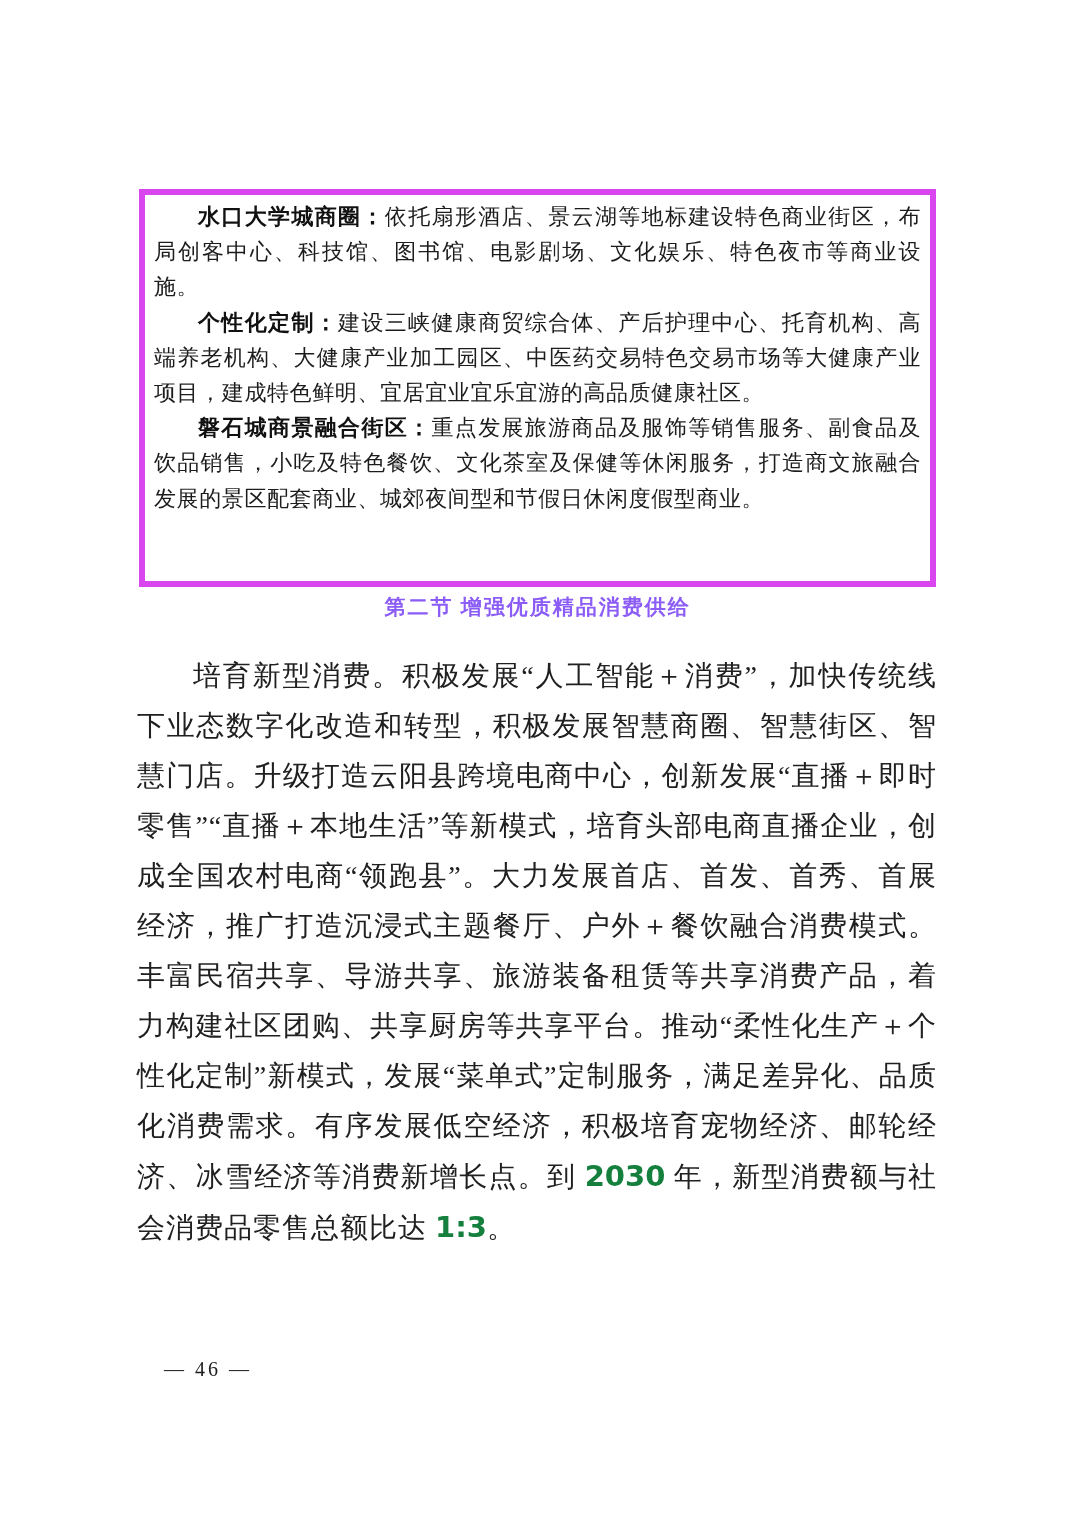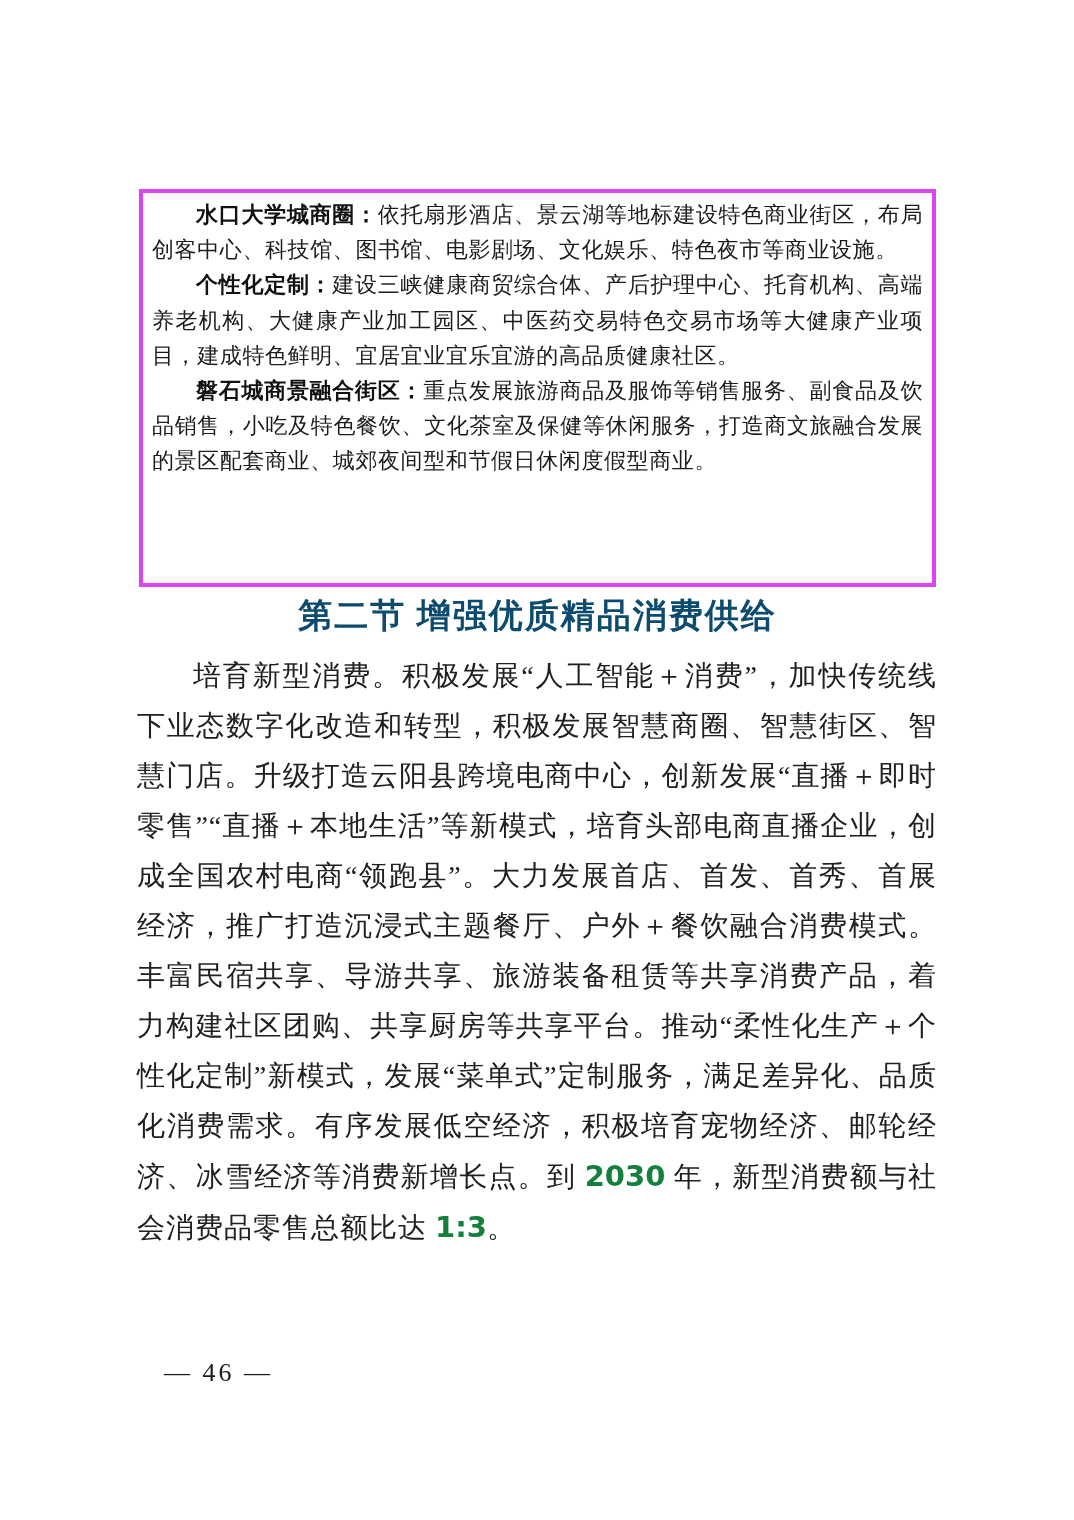--- a/index.html
+++ b/index.html
@@ -16,21 +16,21 @@
     font-family: "Liberation Serif", serif;
     color: #1c1c1c;
   }
   
   .doc-box {
     position: absolute;
     left: 139px;
     top: 189px;
     width: 797px;
     height: 398px;
-    border: 4px solid #d946ef;
+    border: 6px solid #d946ef;
     box-sizing: border-box;
     padding: 4px 9px 0 9px;
     background: #ffffff;
   }
   .doc-box p {
     margin: 0;
     font-size: 22px;
     line-height: 35.2px;
     letter-spacing: 0.6px;
     text-align: justify;
@@ -48,24 +48,24 @@
     letter-spacing: 0;
     color: #15803d;
   }
   
   .section-heading {
     position: absolute;
     left: 139px;
     top: 593px;
     width: 797px;
     text-align: center;
-    font-size: 34px;
+    font-size: 21px;
     font-weight: bold;
     letter-spacing: 2px;
-    color: #0c4a6e;
+    color: #8b5cf6;
     font-family: "Liberation Serif", serif;
   }
   
   .body-text {
     position: absolute;
     left: 137px;
     top: 651px;
     width: 800px;
   }
   .body-text p {
@@ -79,21 +79,21 @@
     color: #202020;
   }
   .body-text .num {
     font-size: 29px;
   }
   
   .page-number {
     position: absolute;
     left: 164px;
     top: 1358px;
-    font-size: 26px;
+    font-size: 20px;
     letter-spacing: 3px;
     color: #1c1c1c;
     font-family: "Liberation Serif", serif;
   }
 </style>
 </head>
 <body>
 
 <div class="page">
 

